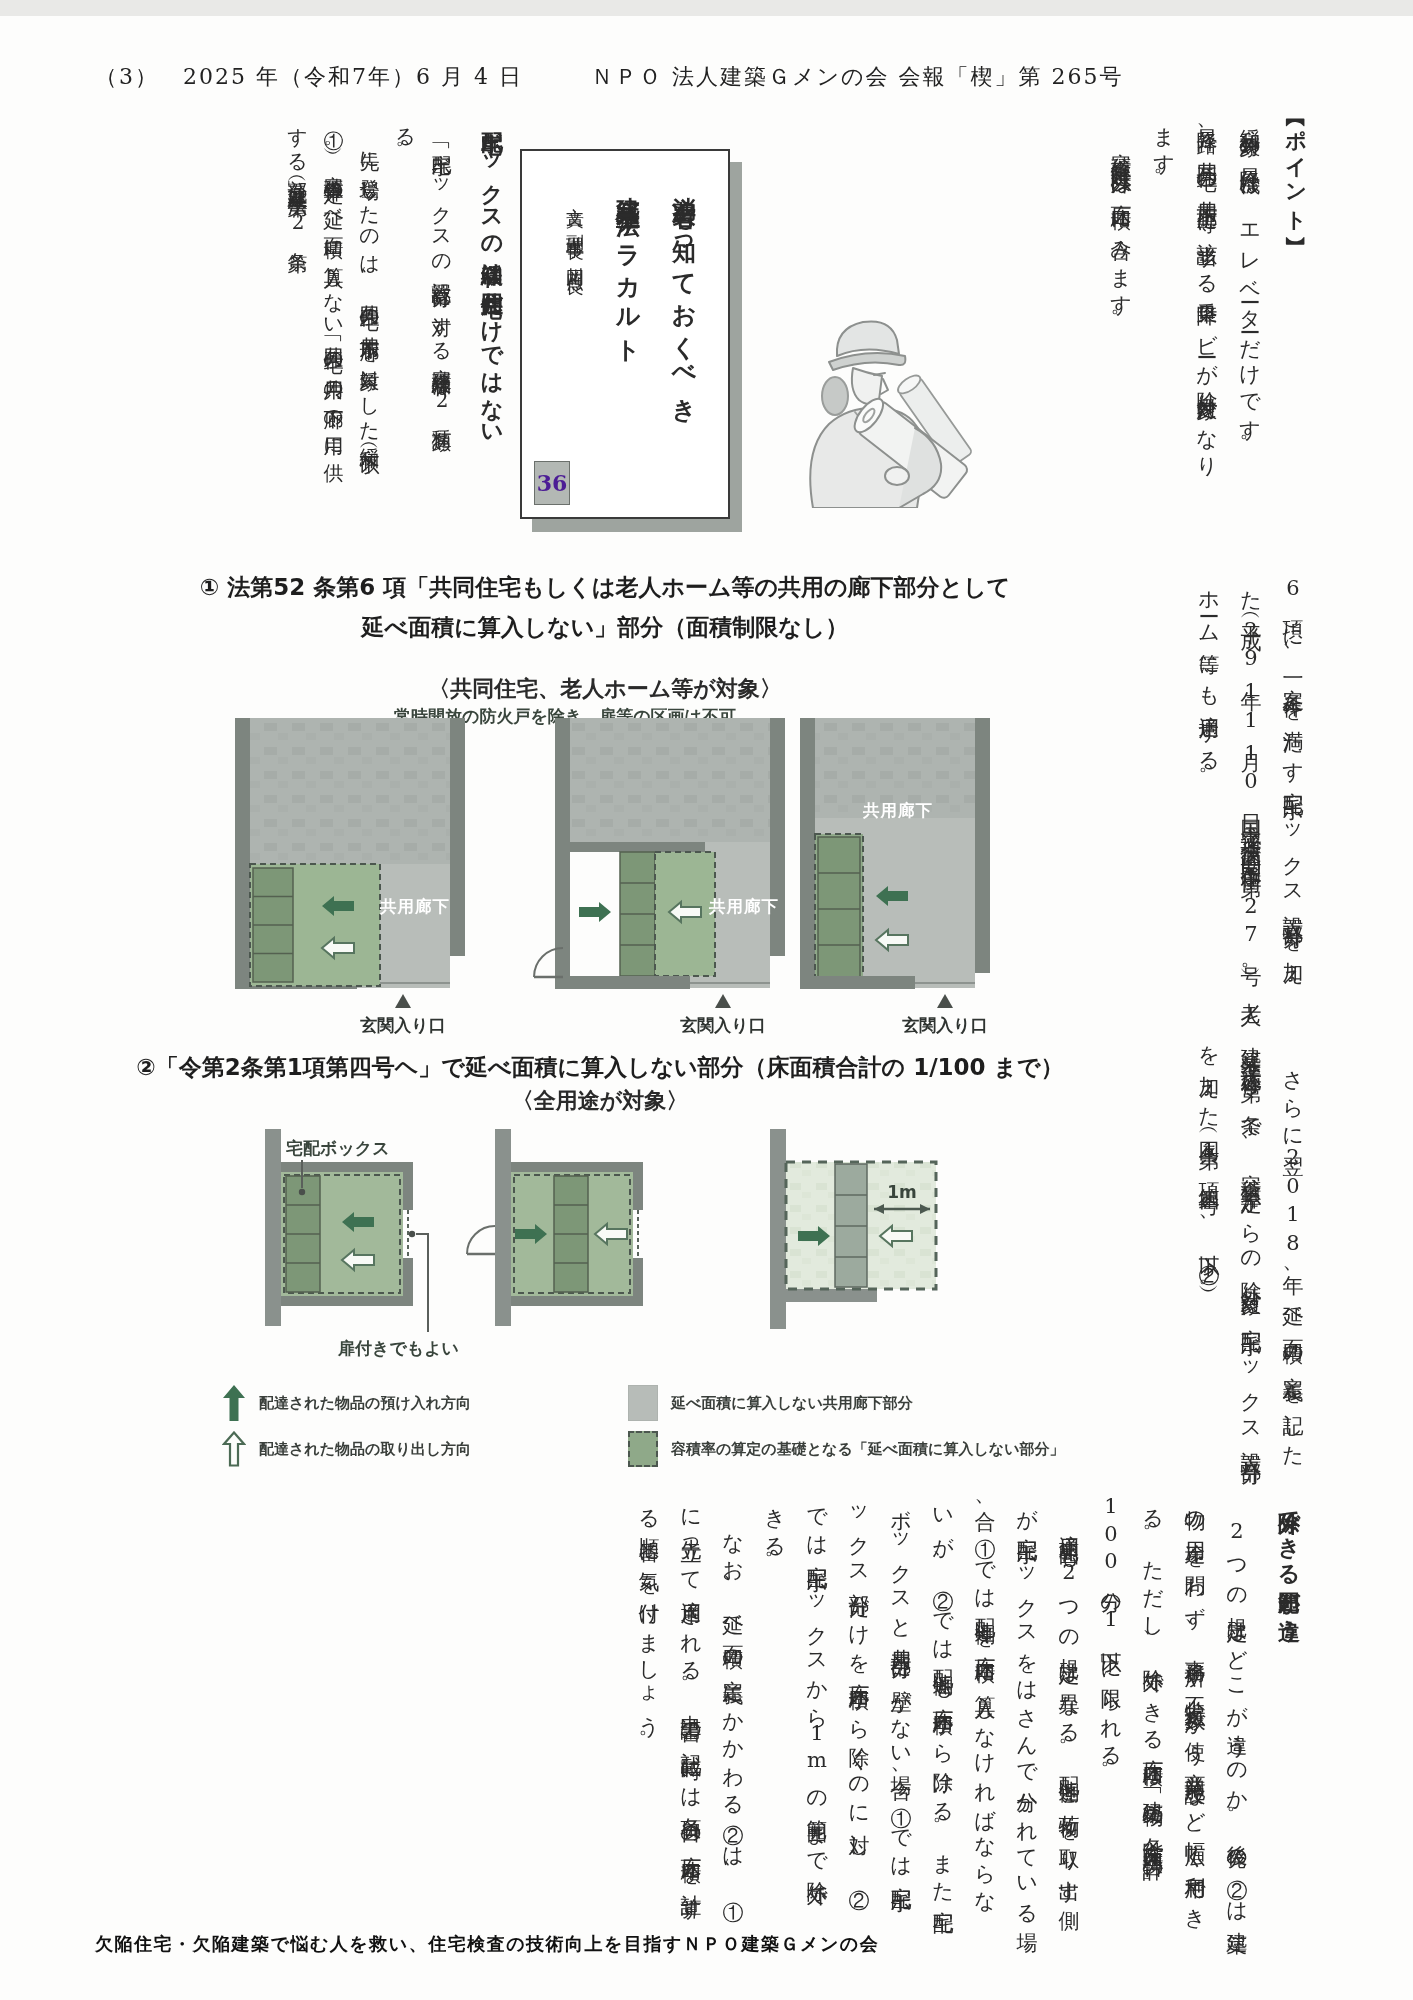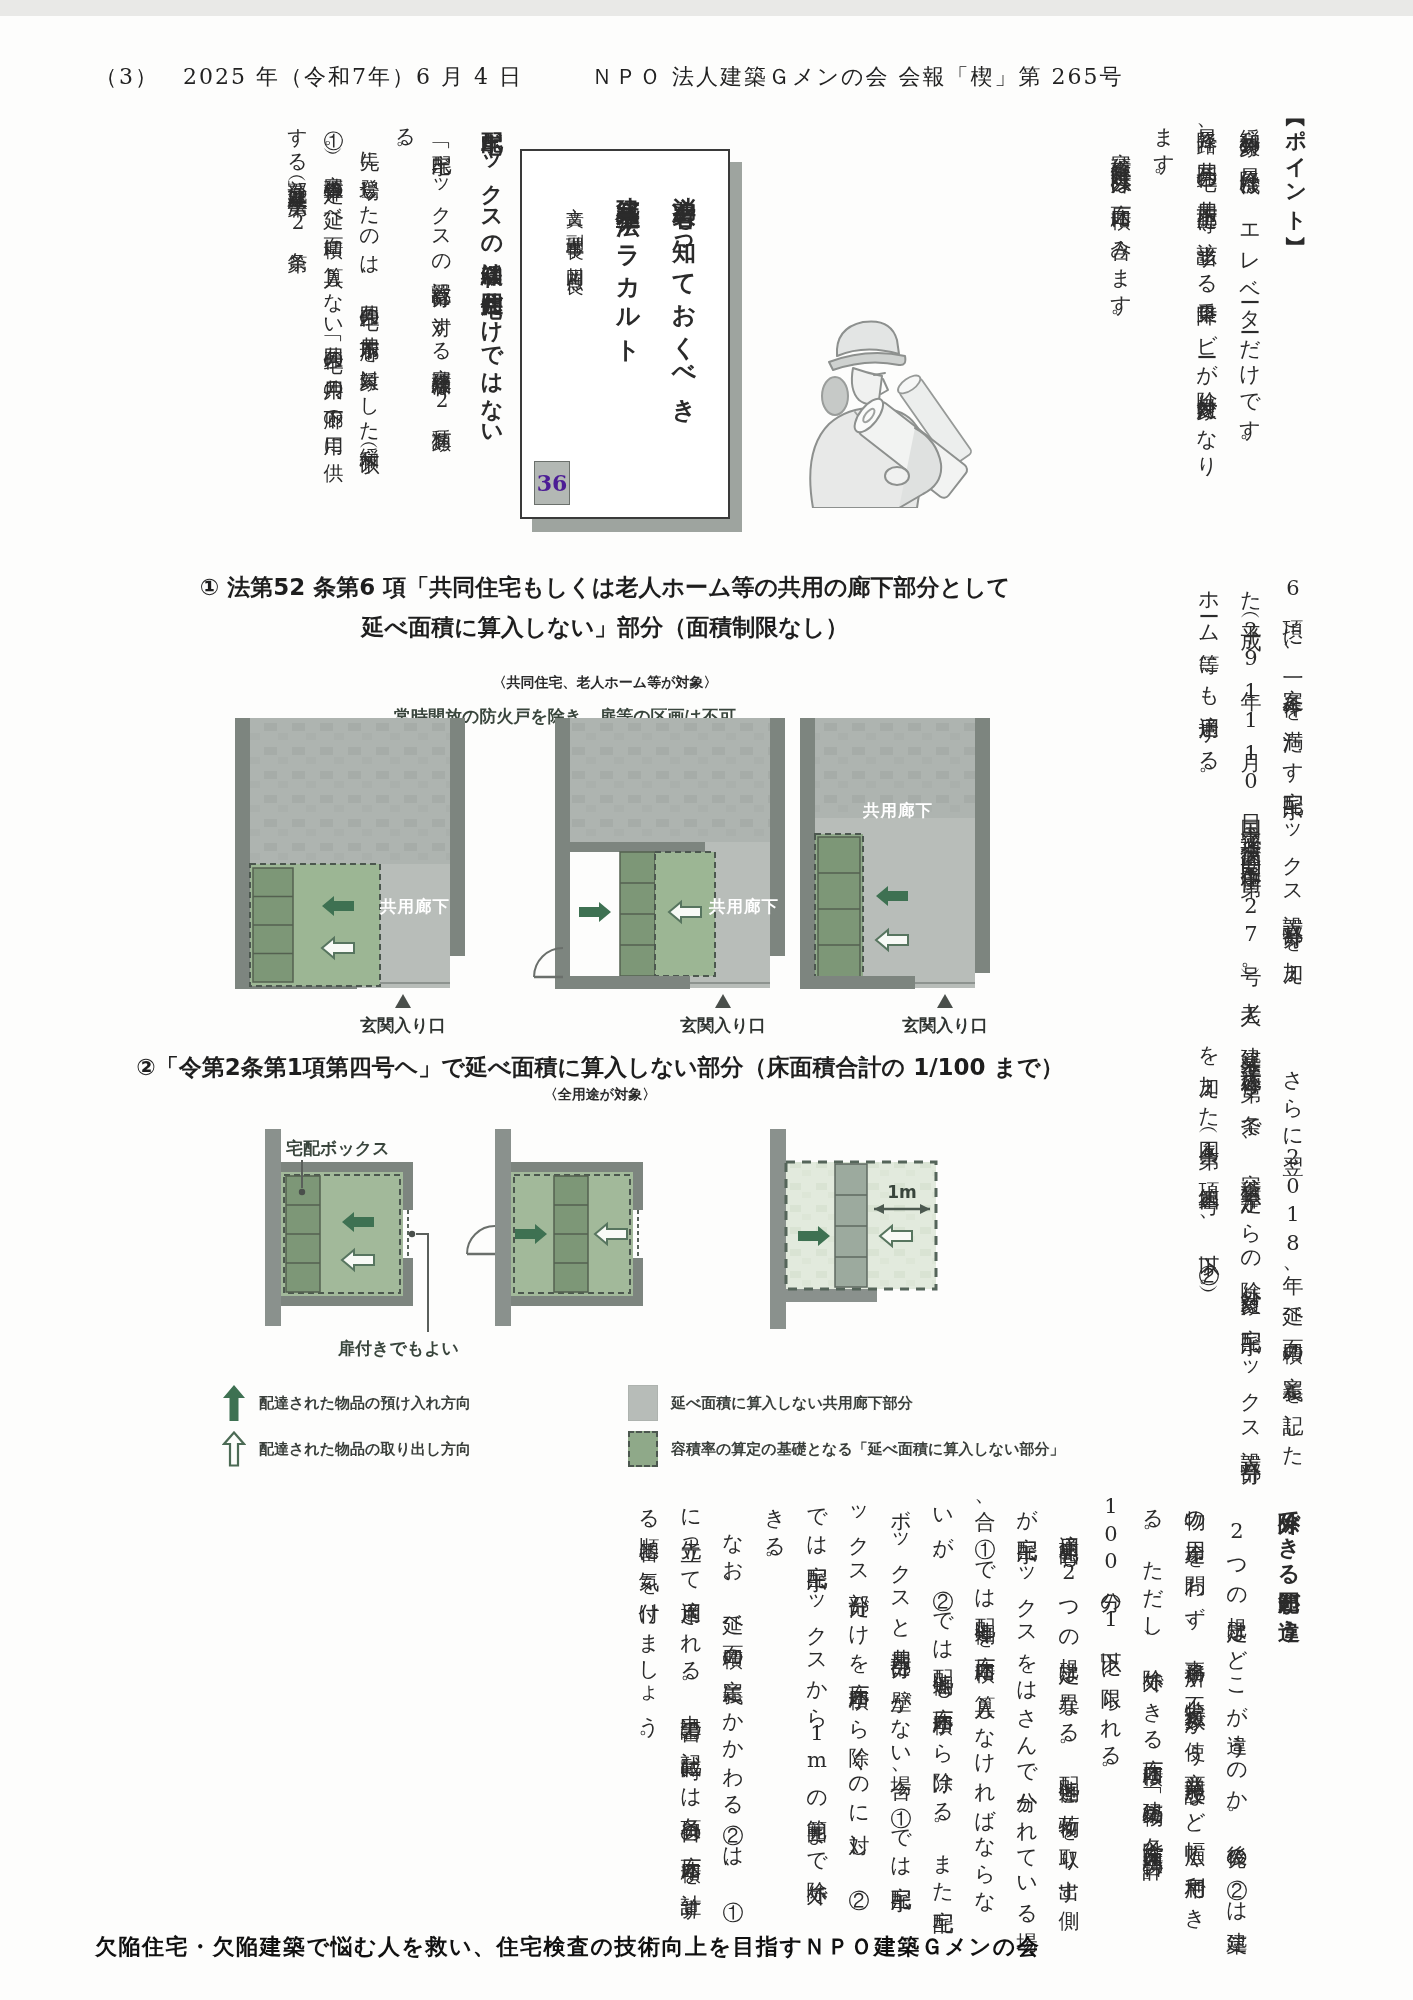--- a/index.html
+++ b/index.html
@@ -4,23 +4,23 @@
 <style>
   html,body{margin:0;padding:0;background:#e9e9e7;}
   .page{
     position:relative;width:1413px;height:2000px;margin:16px auto;
     background:#fdfdfc;color:#2b2b2b;overflow:hidden;
     font-family:"DejaVu Serif","Liberation Serif",serif;
   }
   
   .header-line{position:absolute;top:46px;left:95px;width:1240px;font-size:22px;letter-spacing:2px;color:#222;white-space:nowrap;}
   .header-line .hr{margin-left:68px;}
-  .footer-line{position:absolute;top:1916px;left:95px;font-size:22px;font-weight:600;letter-spacing:1.5px;color:#111;white-space:nowrap;}
+  .footer-line{position:absolute;top:1916px;left:95px;font-size:18px;font-weight:600;letter-spacing:1.5px;color:#111;white-space:nowrap;}
   .fig-title{position:absolute;text-align:center;font-family:"DejaVu Sans","Liberation Sans",sans-serif;font-weight:700;font-size:23px;color:#1e1e1e;}
-  .fig-sub{position:absolute;text-align:center;font-family:"DejaVu Sans","Liberation Sans",sans-serif;font-weight:700;font-size:14px;color:#2a2a2a;}
+  .fig-sub{position:absolute;text-align:center;font-family:"DejaVu Sans","Liberation Sans",sans-serif;font-weight:700;font-size:22px;color:#2a2a2a;}
   .fig1-t1{left:150px;top:556px;width:910px;}
   .fig1-t2{left:150px;top:596px;width:910px;}
   .fig1-sub{left:150px;top:658px;width:910px;}
   .fig2-t1{left:100px;top:1036px;width:1000px;}
   .fig2-sub{left:100px;top:1070px;width:1000px;}
   
   .vtext{writing-mode:vertical-rl;text-orientation:upright;position:absolute;color:#2b2b2b;}
   .vtext p{margin:0;}
   .point-block{left:972px;top:96px;width:346px;height:362px;font-size:21px;letter-spacing:3px;line-height:43px;}
   .point-block h4{margin:0 0 0 4px;font-size:21px;font-weight:700;line-height:43px;}

